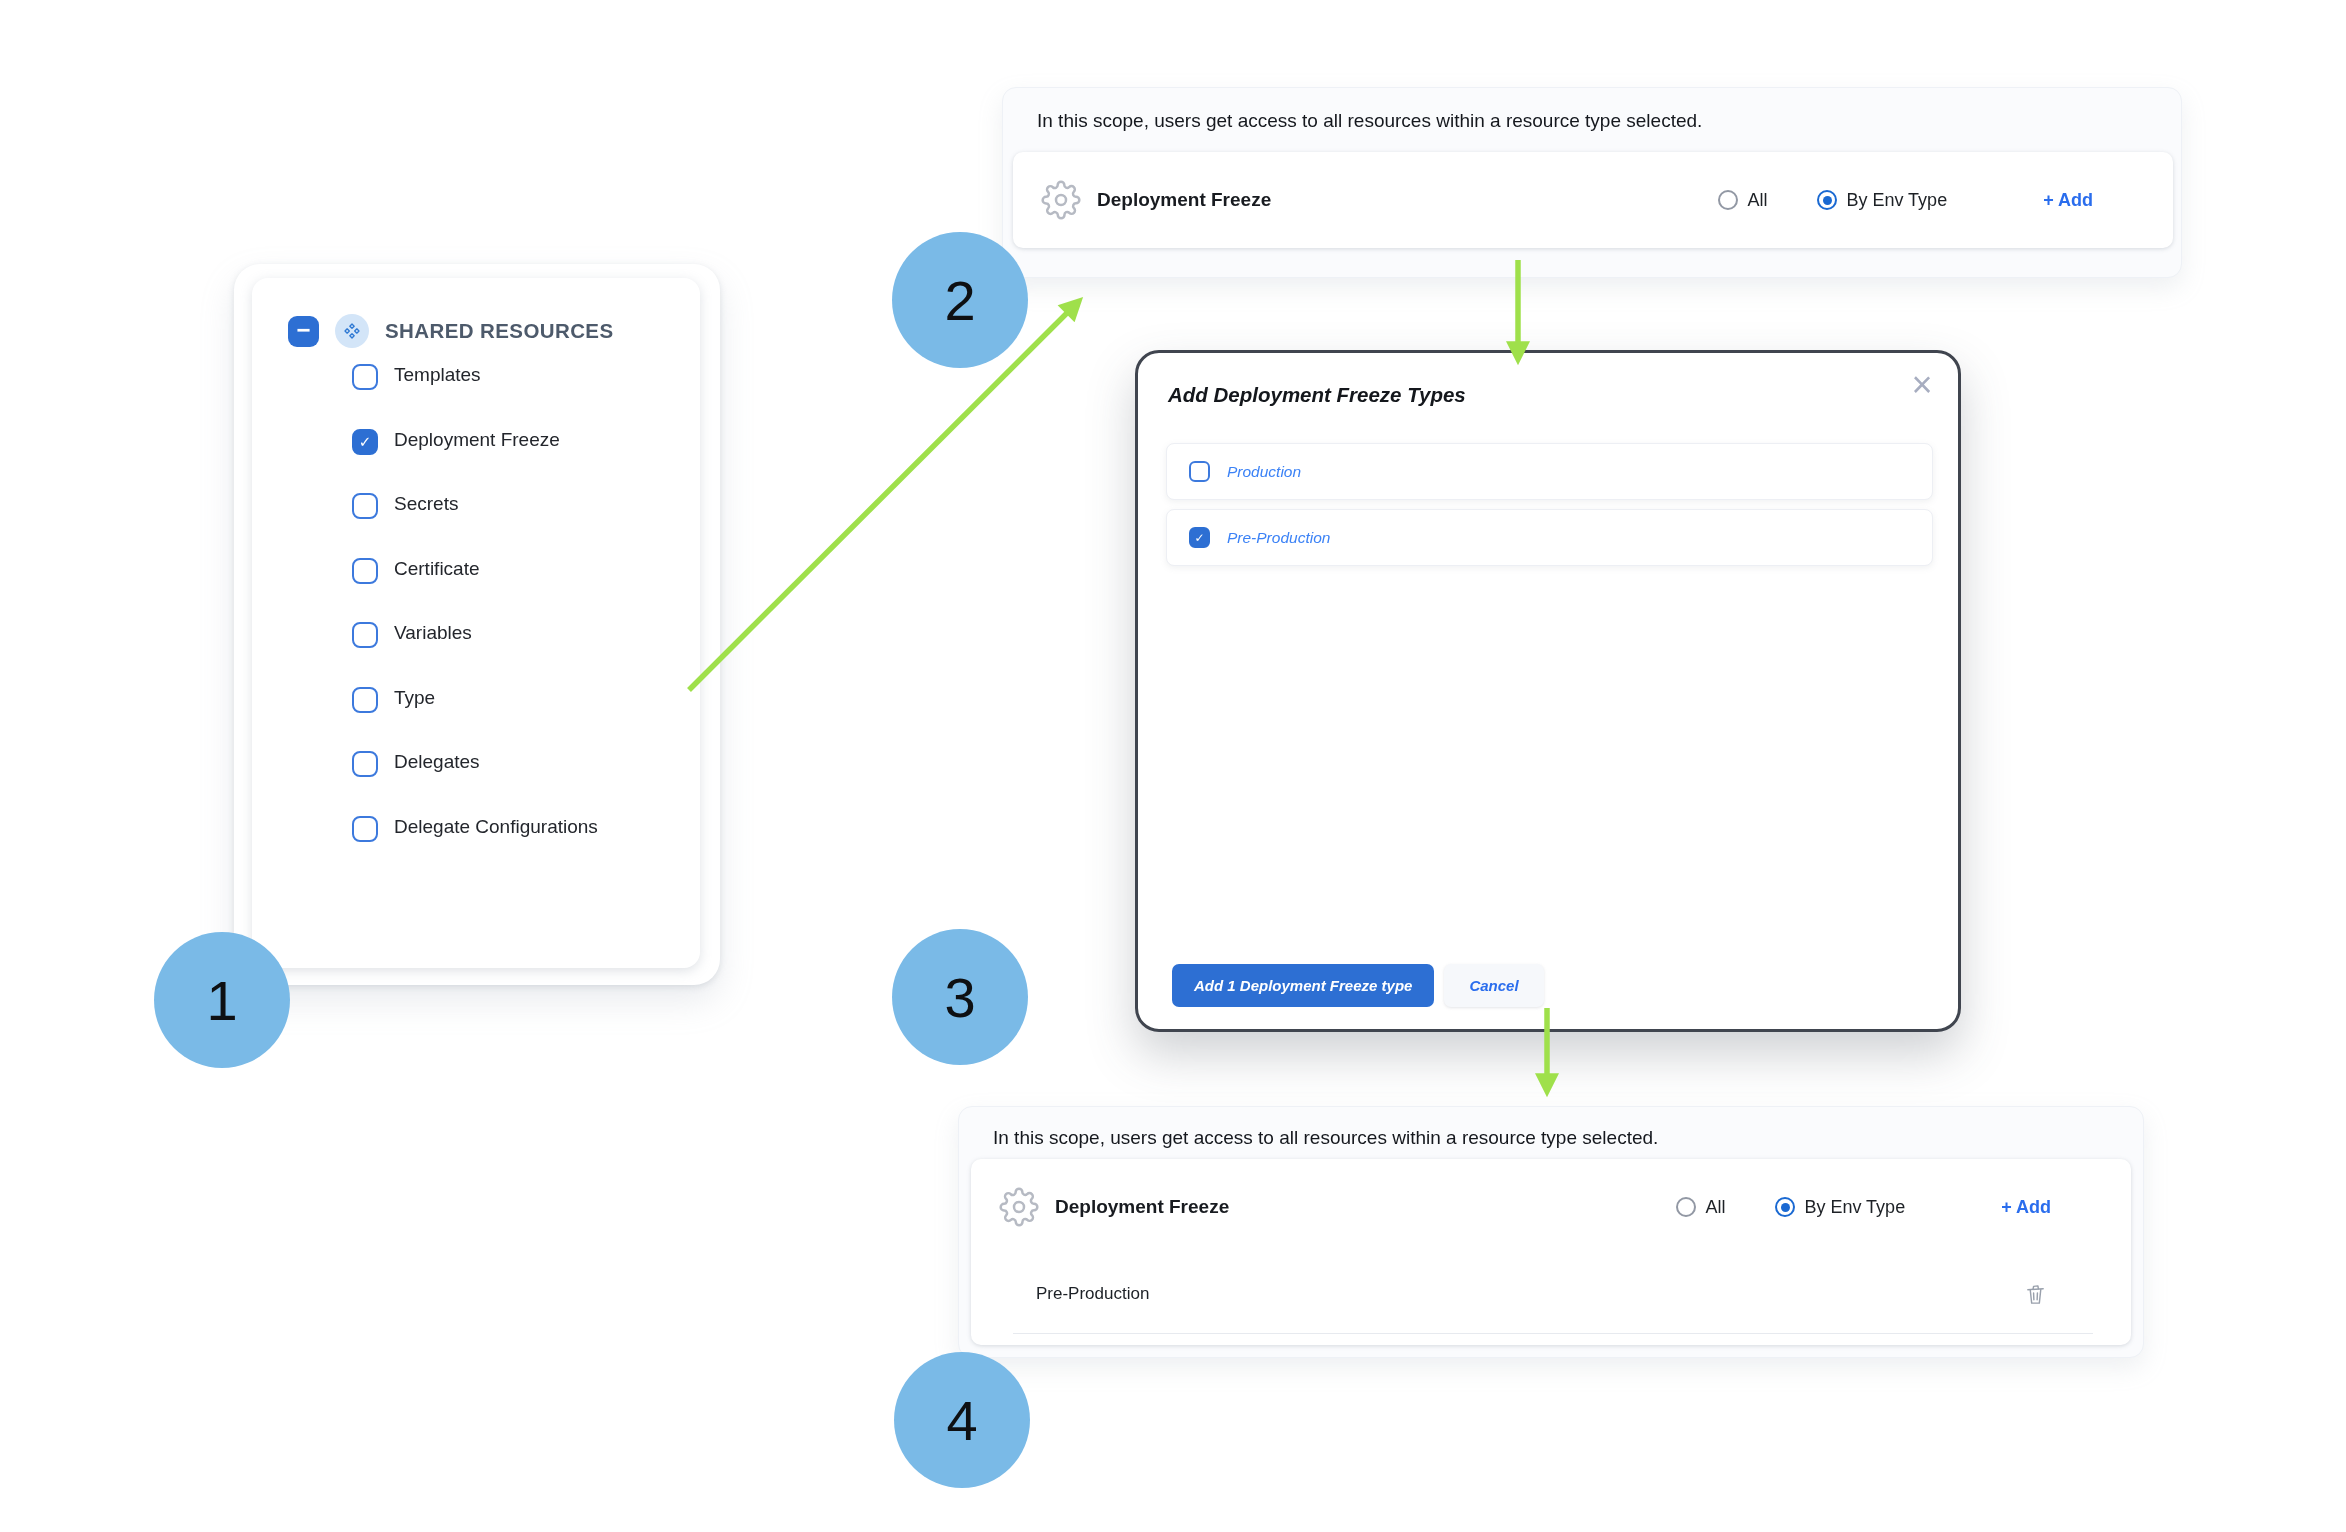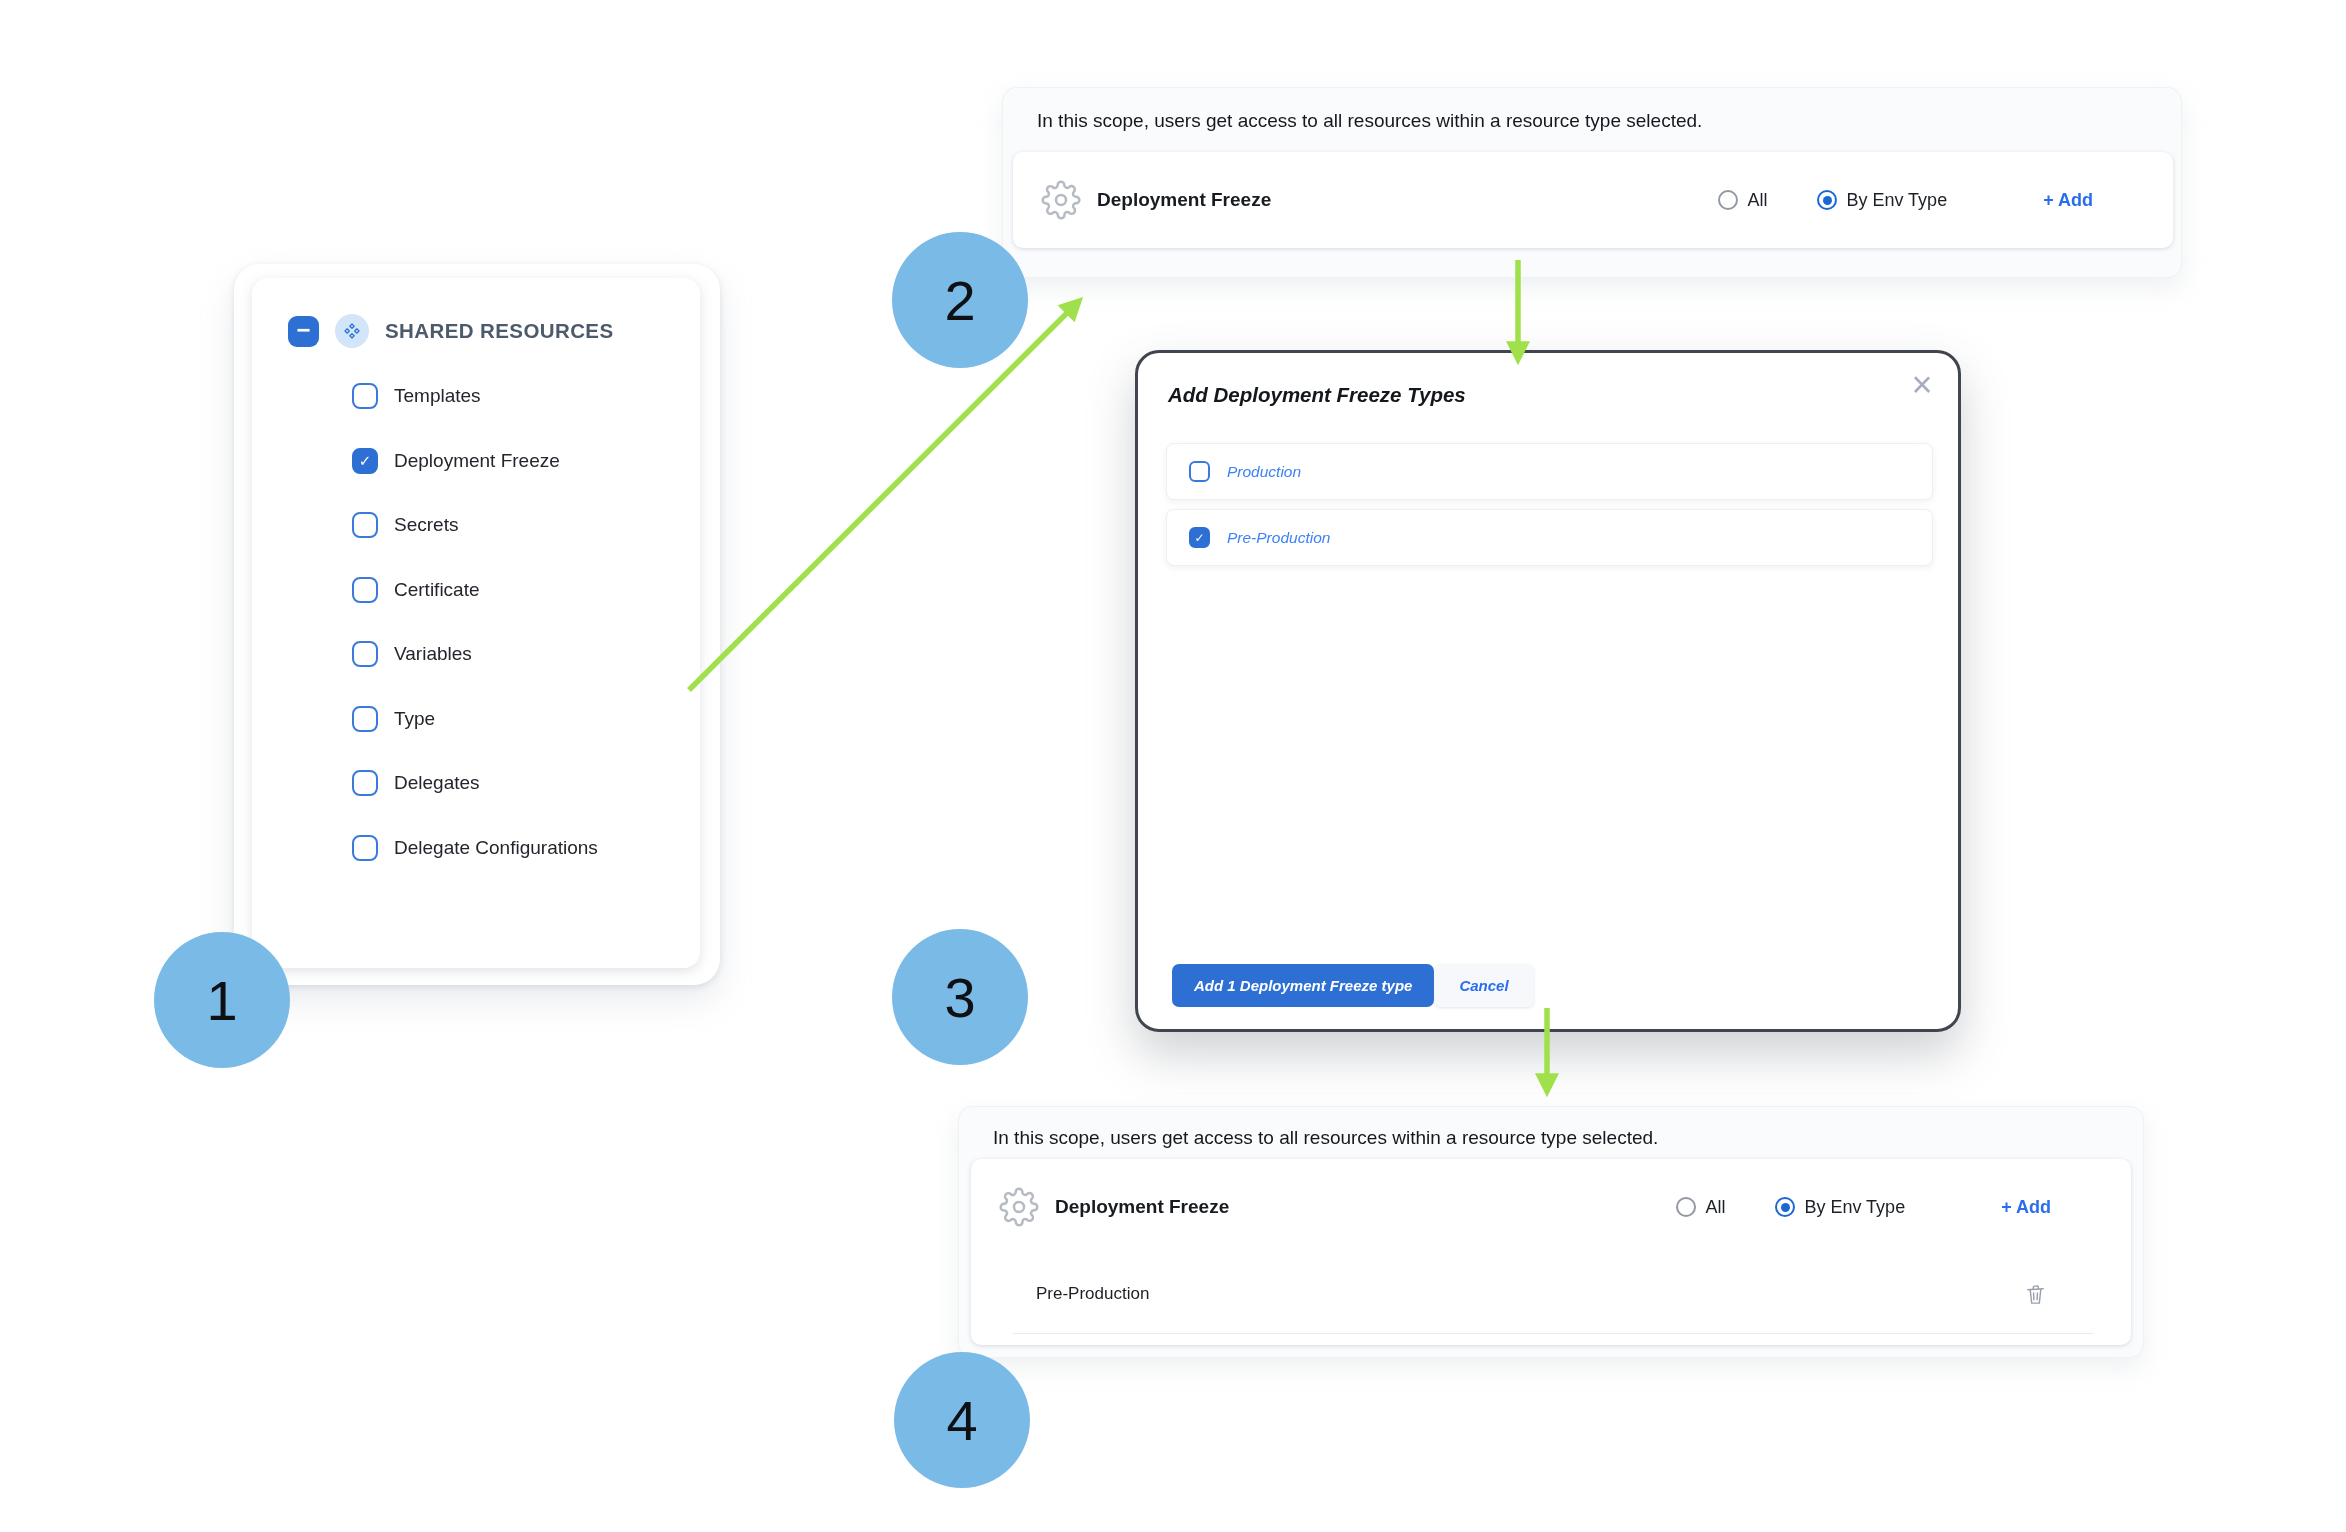--- a/index.html
+++ b/index.html
@@ -30,21 +30,21 @@
     width:31px;height:31px;border-radius:9px;background:var(--accent-blue);
     display:flex;align-items:center;justify-content:center;color:#fff;
     font-size:24px;font-weight:700;line-height:1;padding-bottom:3px;
   }
   .res-badge{
     width:34px;height:34px;border-radius:50%;background:#D3E5F8;
     display:flex;align-items:center;justify-content:center;
   }
   .sr-title{font-size:20.5px;font-weight:700;color:var(--text-slate);letter-spacing:.4px;}
   .sr-list{position:absolute;left:0;top:86px;right:0;}
-  .sr-item{height:64.5px;display:flex;align-items:center;padding-left:100px;gap:16px;}
+  .sr-item{height:64.5px;display:flex;padding-left:100px;gap:16px;}
   .cb{
     width:26px;height:26px;border:2.5px solid #3C79DD;border-radius:8px;background:#fff;
     display:flex;align-items:center;justify-content:center;flex:none;
   }
   .cb .tick{display:none;color:#fff;font-size:15px;font-weight:700;line-height:1;}
   .cb.checked{background:var(--accent-blue);border-color:var(--accent-blue);}
   .cb.checked .tick{display:block;}
   .sr-label{font-size:19px;color:#23262C;}
 
   
@@ -105,21 +105,21 @@
   }
   .modal-rows{position:absolute;left:28px;top:90px;width:767px;}
   .modal-row{
     height:57px;border:1px solid #EDEFF4;border-radius:8px;background:#fff;
     box-shadow:0 2px 6px rgba(130,138,152,.12);display:flex;align-items:center;
     padding-left:22px;margin-bottom:9px;
   }
   .cb.small{width:21px;height:21px;border-width:2px;border-radius:6px;}
   .cb.small .tick{font-size:12px;}
   .modal-row-label{font-size:15.5px;color:#3b82f6;margin-left:17px;}
-  .modal-actions{position:absolute;left:26px;bottom:22px;display:flex;padding-left:8px;}
+  .modal-actions{position:absolute;left:26px;bottom:22px;display:flex;gap:10px;padding-left:8px;}
   .btn-primary{
     height:43px;padding:0 22px;background:var(--accent-blue);color:#fff;
     font-size:15px;font-weight:700;border-radius:7px;display:flex;align-items:center;
   }
   .btn-secondary{
     height:43px;padding:0 25px;background:#F6F8FB;color:var(--link-blue);
     font-size:15px;font-weight:700;border-radius:7px;display:flex;align-items:center;
     box-shadow:0 1px 3px rgba(130,138,152,.22);
   }
 

